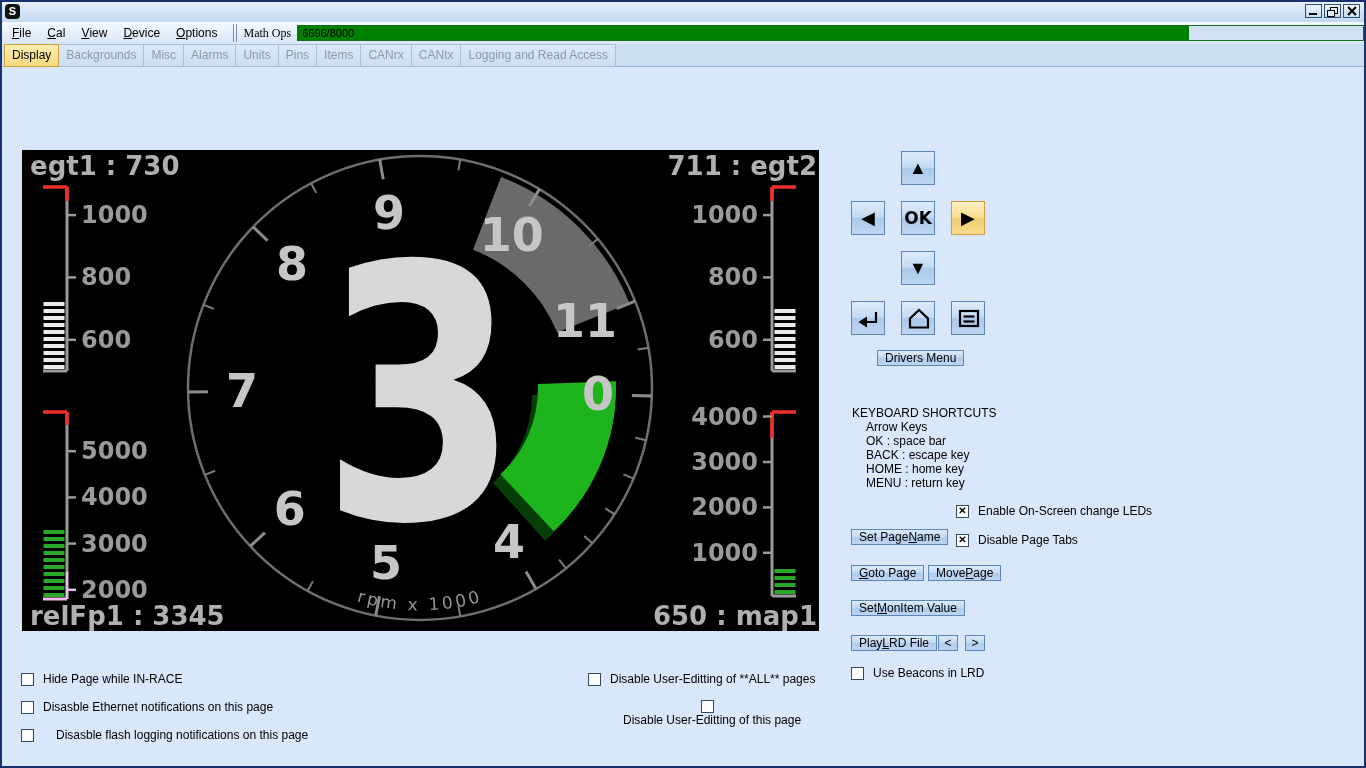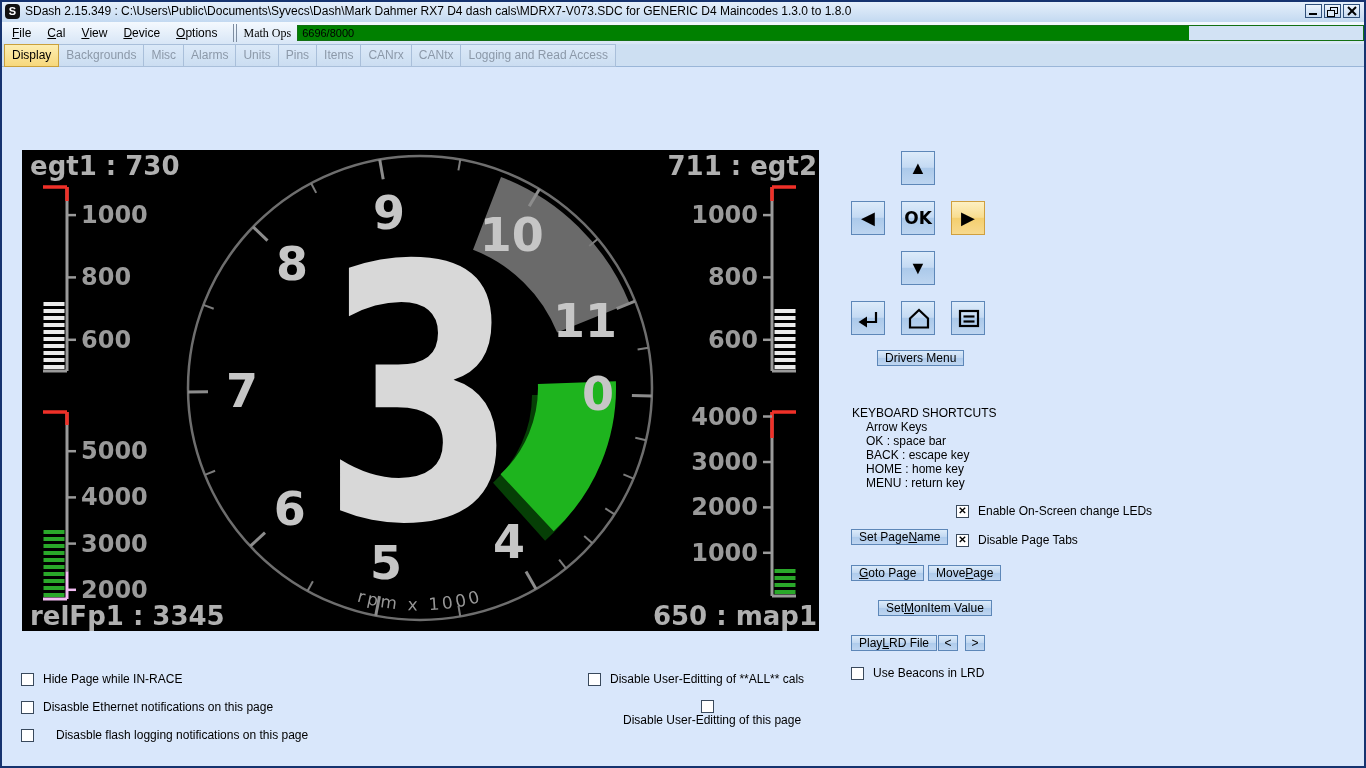--- a/index.html
+++ b/index.html
@@ -60,21 +60,20 @@
     display:inline-flex;align-items:center;justify-content:center;flex:0 0 auto;}
   .cb .mark{font-size:10px;line-height:10px;font-weight:bold;color:#000;}
 </style>
 </head>
 <body>
 
 <div class="screen">
 
   <div class="titlebar">
     <span class="app-icon">S</span>
-    <span class="title-text">SDash 2.15.349  :  C:\Users\Public\Documents\Syvecs\Dash\Mark Dahmer RX7 D4 dash cals\MDRX7-V073.SDC for GENERIC D4 Maincodes 1.3.0 to 1.8.0</span>
     <span class="win-controls">
       <span class="win-btn">
         <svg width="13" height="10">
             <line x1="2" y1="8" x2="10" y2="8" stroke="#000" stroke-width="2"></line>
           </svg>
       </span>
       <span class="win-btn">
         <svg width="13" height="11">
           <rect x="4.5" y="1.5" width="7" height="6" fill="none" stroke="#000"></rect>
           <rect x="1.5" y="4.5" width="7" height="6" fill="#dcEAf8" stroke="#000"></rect>
@@ -322,21 +321,21 @@
   <div class="push" style="left:851px;top:565px;">
     <span></span>
       <u>G</u>
       <span>oto Page</span>
   </div>
   <div class="push" style="left:928px;top:565px;">
     <span>Move </span>
       <u>P</u>
       <span>age</span>
   </div>
-  <div class="push" style="left:878px;top:600px;">
+  <div class="push" style="left:851px;top:600px;">
     <span>Set </span>
       <u>M</u>
       <span>onItem Value</span>
   </div>
   <div class="push" style="left:851px;top:635px;">
     <span>Play </span>
       <u>L</u>
       <span>RD File</span>
   </div>
   <div class="push" style="left:938px;top:635px;width:20px;padding:0;">&lt;</div>
@@ -364,21 +363,21 @@
     <span class="cb">
         <span class="mark"></span>
       </span>
     <span>Disasble flash logging notifications on this page</span>
   </div>
 
   <div class="opt" style="left:588px;top:672px;">
     <span class="cb">
         <span class="mark"></span>
       </span>
-    <span>Disable User-Editting of **ALL** cals</span>
+    <span>Disable User-Editting of **ALL** pages</span>
   </div>
   <div class="opt" style="left:623px;top:700px;flex-direction:column;">
     <span class="cb">
         <span class="mark"></span>
       </span>
     <span>Disable User-Editting of this page</span>
   </div>
 
   <div class="frame"></div>
 </div>

